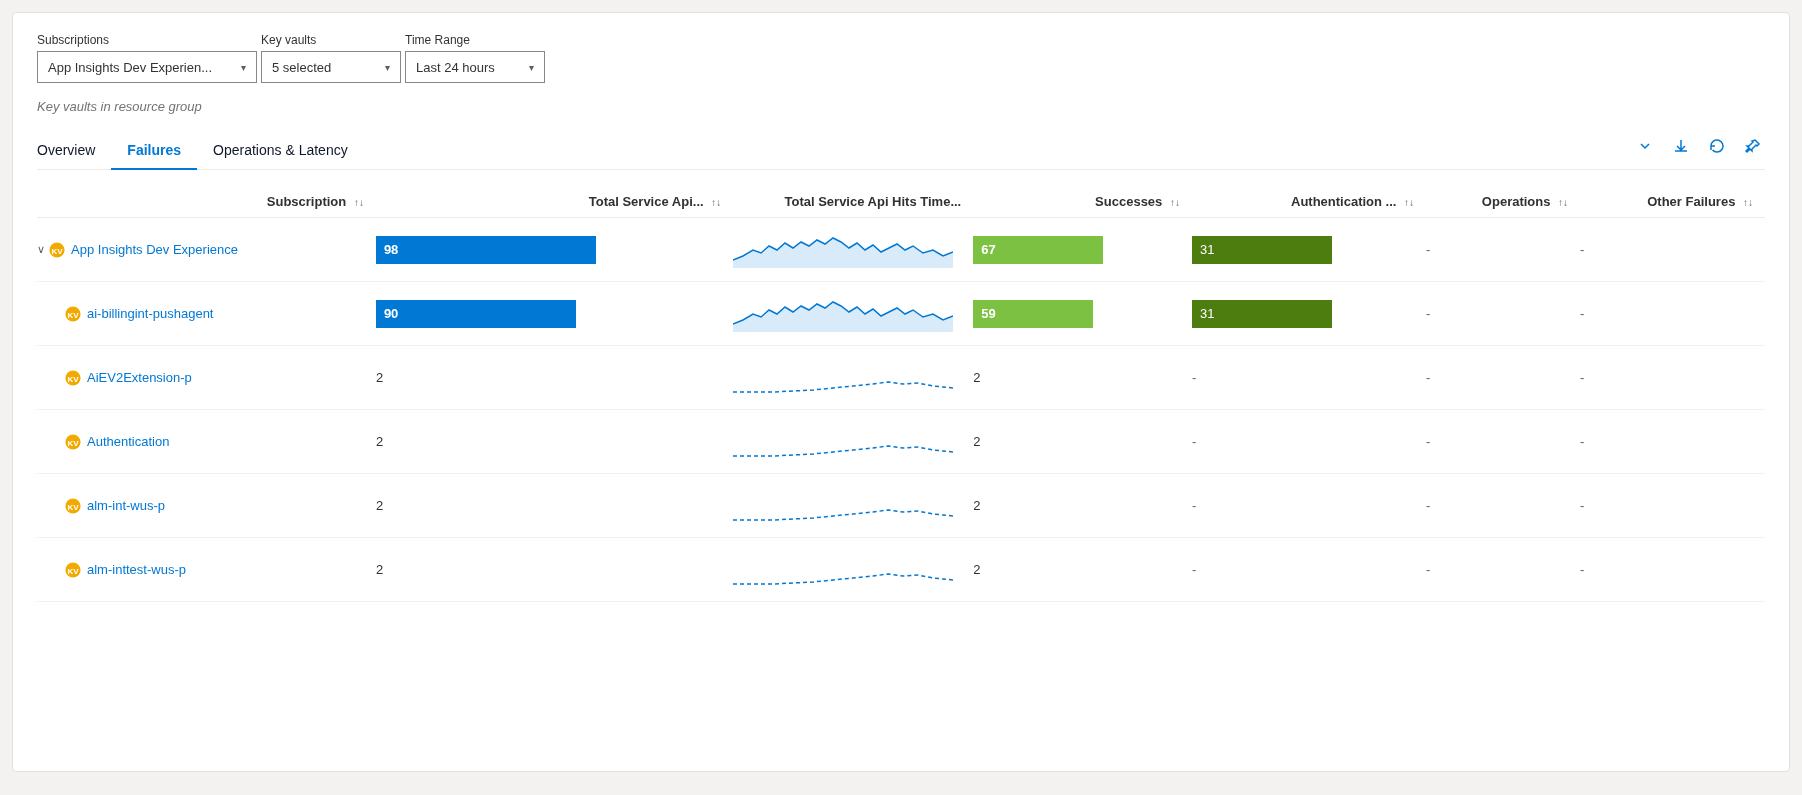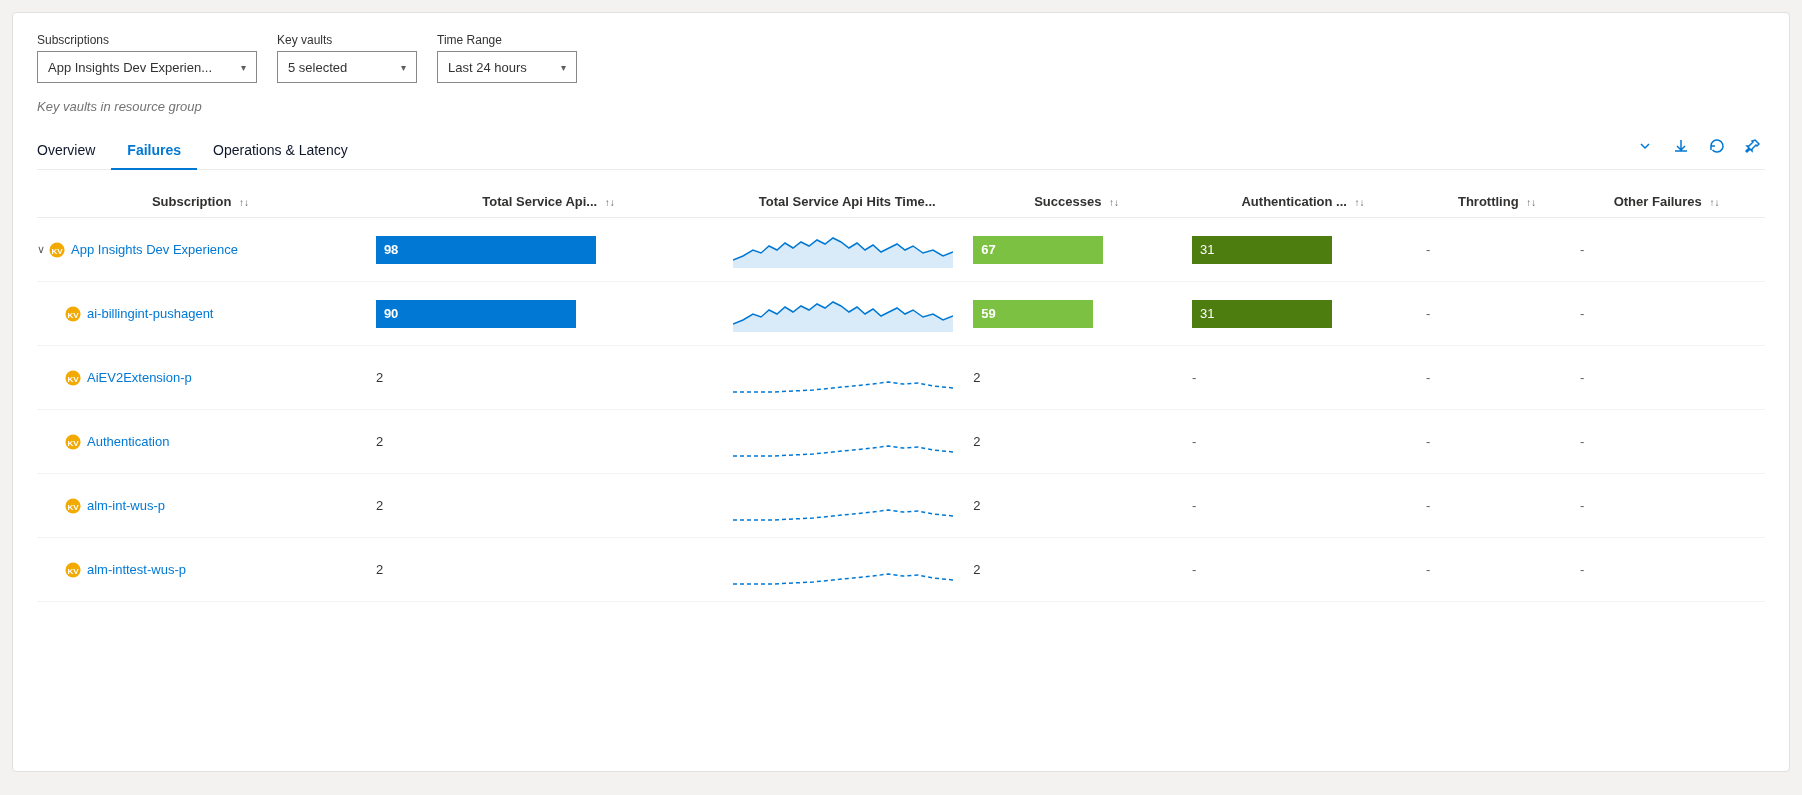--- a/index.html
+++ b/index.html
@@ -12,21 +12,21 @@
     .main-container {
       background: #fff;
       margin: 12px;
       border: 1px solid #e0e0e0;
       border-radius: 4px;
       padding: 20px 24px 24px;
       min-height: 760px;
     }
     .filters-row {
       display: flex;
-      gap: 20px;
+      gap: 4px;
       align-items: flex-end;
       margin-bottom: 16px;
     }
     .filter-group label {
       display: block;
       font-size: 12px;
       color: #333;
       margin-bottom: 4px;
       font-weight: 400;
     }
@@ -103,21 +103,21 @@
     .table-wrapper {
       width: 100%;
       overflow-x: auto;
     }
     table {
       width: 100%;
       border-collapse: collapse;
       font-size: 13px;
     }
     thead th {
-      text-align: center;
+      text-align: right;
       font-weight: 600;
       color: #323130;
       padding: 8px 12px 8px 0;
       border-bottom: 1px solid #edebe9;
       white-space: nowrap;
     }
     thead th .sort-icon {
       font-size: 10px;
       color: #605e5c;
       margin-left: 4px;
@@ -285,21 +285,21 @@
           </th>
           <th class="col-successes">
             <span>Successes</span>
             <span class="sort-icon">↑↓</span>
           </th>
           <th class="col-auth">
             <span>Authentication ...</span>
             <span class="sort-icon">↑↓</span>
           </th>
           <th class="col-throttling">
-            <span>Throttling</span>
+            <span>Operations</span>
             <span class="sort-icon">↑↓</span>
           </th>
           <th class="col-other">
             <span>Other Failures</span>
             <span class="sort-icon">↑↓</span>
           </th>
         </tr>
       </thead>
       <tbody id="table-body">
 

